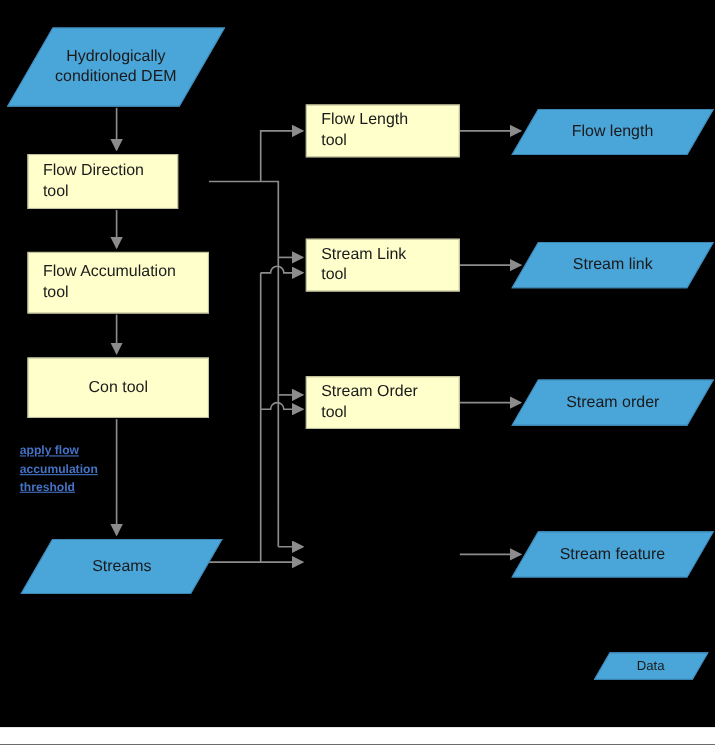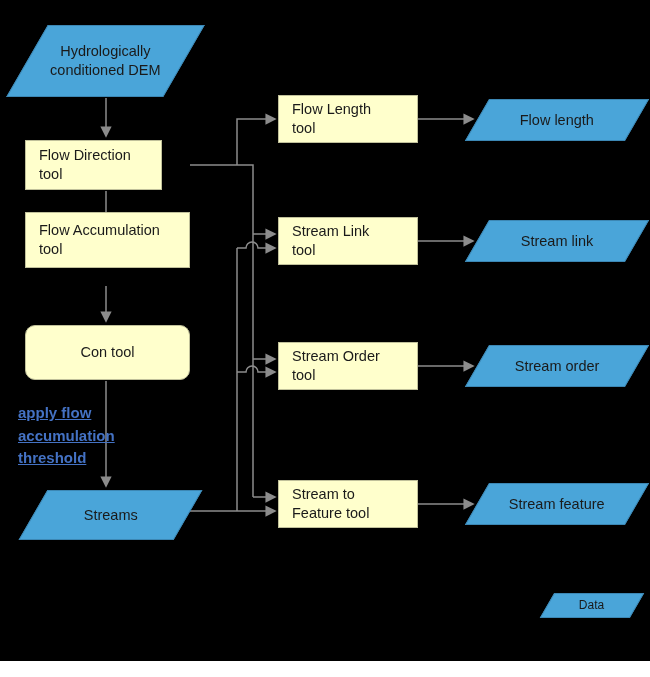--- a/index.html
+++ b/index.html
@@ -49,30 +49,29 @@
     border: 1px solid var(--process-border, #c0c09a);
     justify-content: flex-start;
     padding-left: 13px;
     padding-right: 6px;
   }
   .process .label { text-align: left; }
   .process.center {
     justify-content: center;
     padding-left: 0;
     padding-right: 0;
-    border-radius: 10px;
   }
   .process.center .label { text-align: center; }
   .annotation {
     position: absolute;
     left: 18px;
     top: 402px;
     width: 98px;
     color: var(--annotation, #4472c4);
-    font-size: 15px;
+    font-size: 11px;
     font-weight: 700;
     line-height: 1.5;
     text-decoration: underline;
   }
   .legend-swatch .label { font-size: 12px; }
   .page-strip {
     position: absolute;
     left: 0;
     top: 661px;
     width: 650px;
@@ -116,21 +115,21 @@
 
   <div class="node data-shape" style="left:27px;top:25px;width:157px;height:72px">
     <span class="label">Hydrologically
 conditioned DEM</span>
   </div>
 
   <div class="node process" style="left:25px;top:140px;width:137px;height:50px">
     <span class="label">Flow Direction tool</span>
   </div>
 
-  <div class="node process" style="left:25px;top:212px;width:165px;height:56px">
+  <div class="node process" style="left:25px;top:229px;width:165px;height:56px">
     <span class="label">Flow Accumulation
 tool</span>
   </div>
 
   <div class="node process center" style="left:25px;top:325px;width:165px;height:55px">
     <span class="label">Con tool</span>
   </div>
 
   <div class="annotation">apply flow accumulation threshold</div>
 
@@ -146,24 +145,20 @@
   <div class="node process" style="left:278px;top:217px;width:140px;height:48px">
     <span class="label">Stream Link
 tool</span>
   </div>
 
   <div class="node process" style="left:278px;top:342px;width:140px;height:48px">
     <span class="label">Stream Order
 tool</span>
   </div>
 
-  <div class="node process" style="left:278px;top:480px;width:140px;height:48px">
-    <span class="label">Stream to
-Feature tool</span>
-  </div>
 
   <div class="node data-shape" style="left:477px;top:99px;width:160px;height:42px">
     <span class="label">Flow length</span>
   </div>
 
   <div class="node data-shape" style="left:477px;top:220px;width:160px;height:42px">
     <span class="label">Stream link</span>
   </div>
 
   <div class="node data-shape" style="left:477px;top:345px;width:160px;height:42px">

